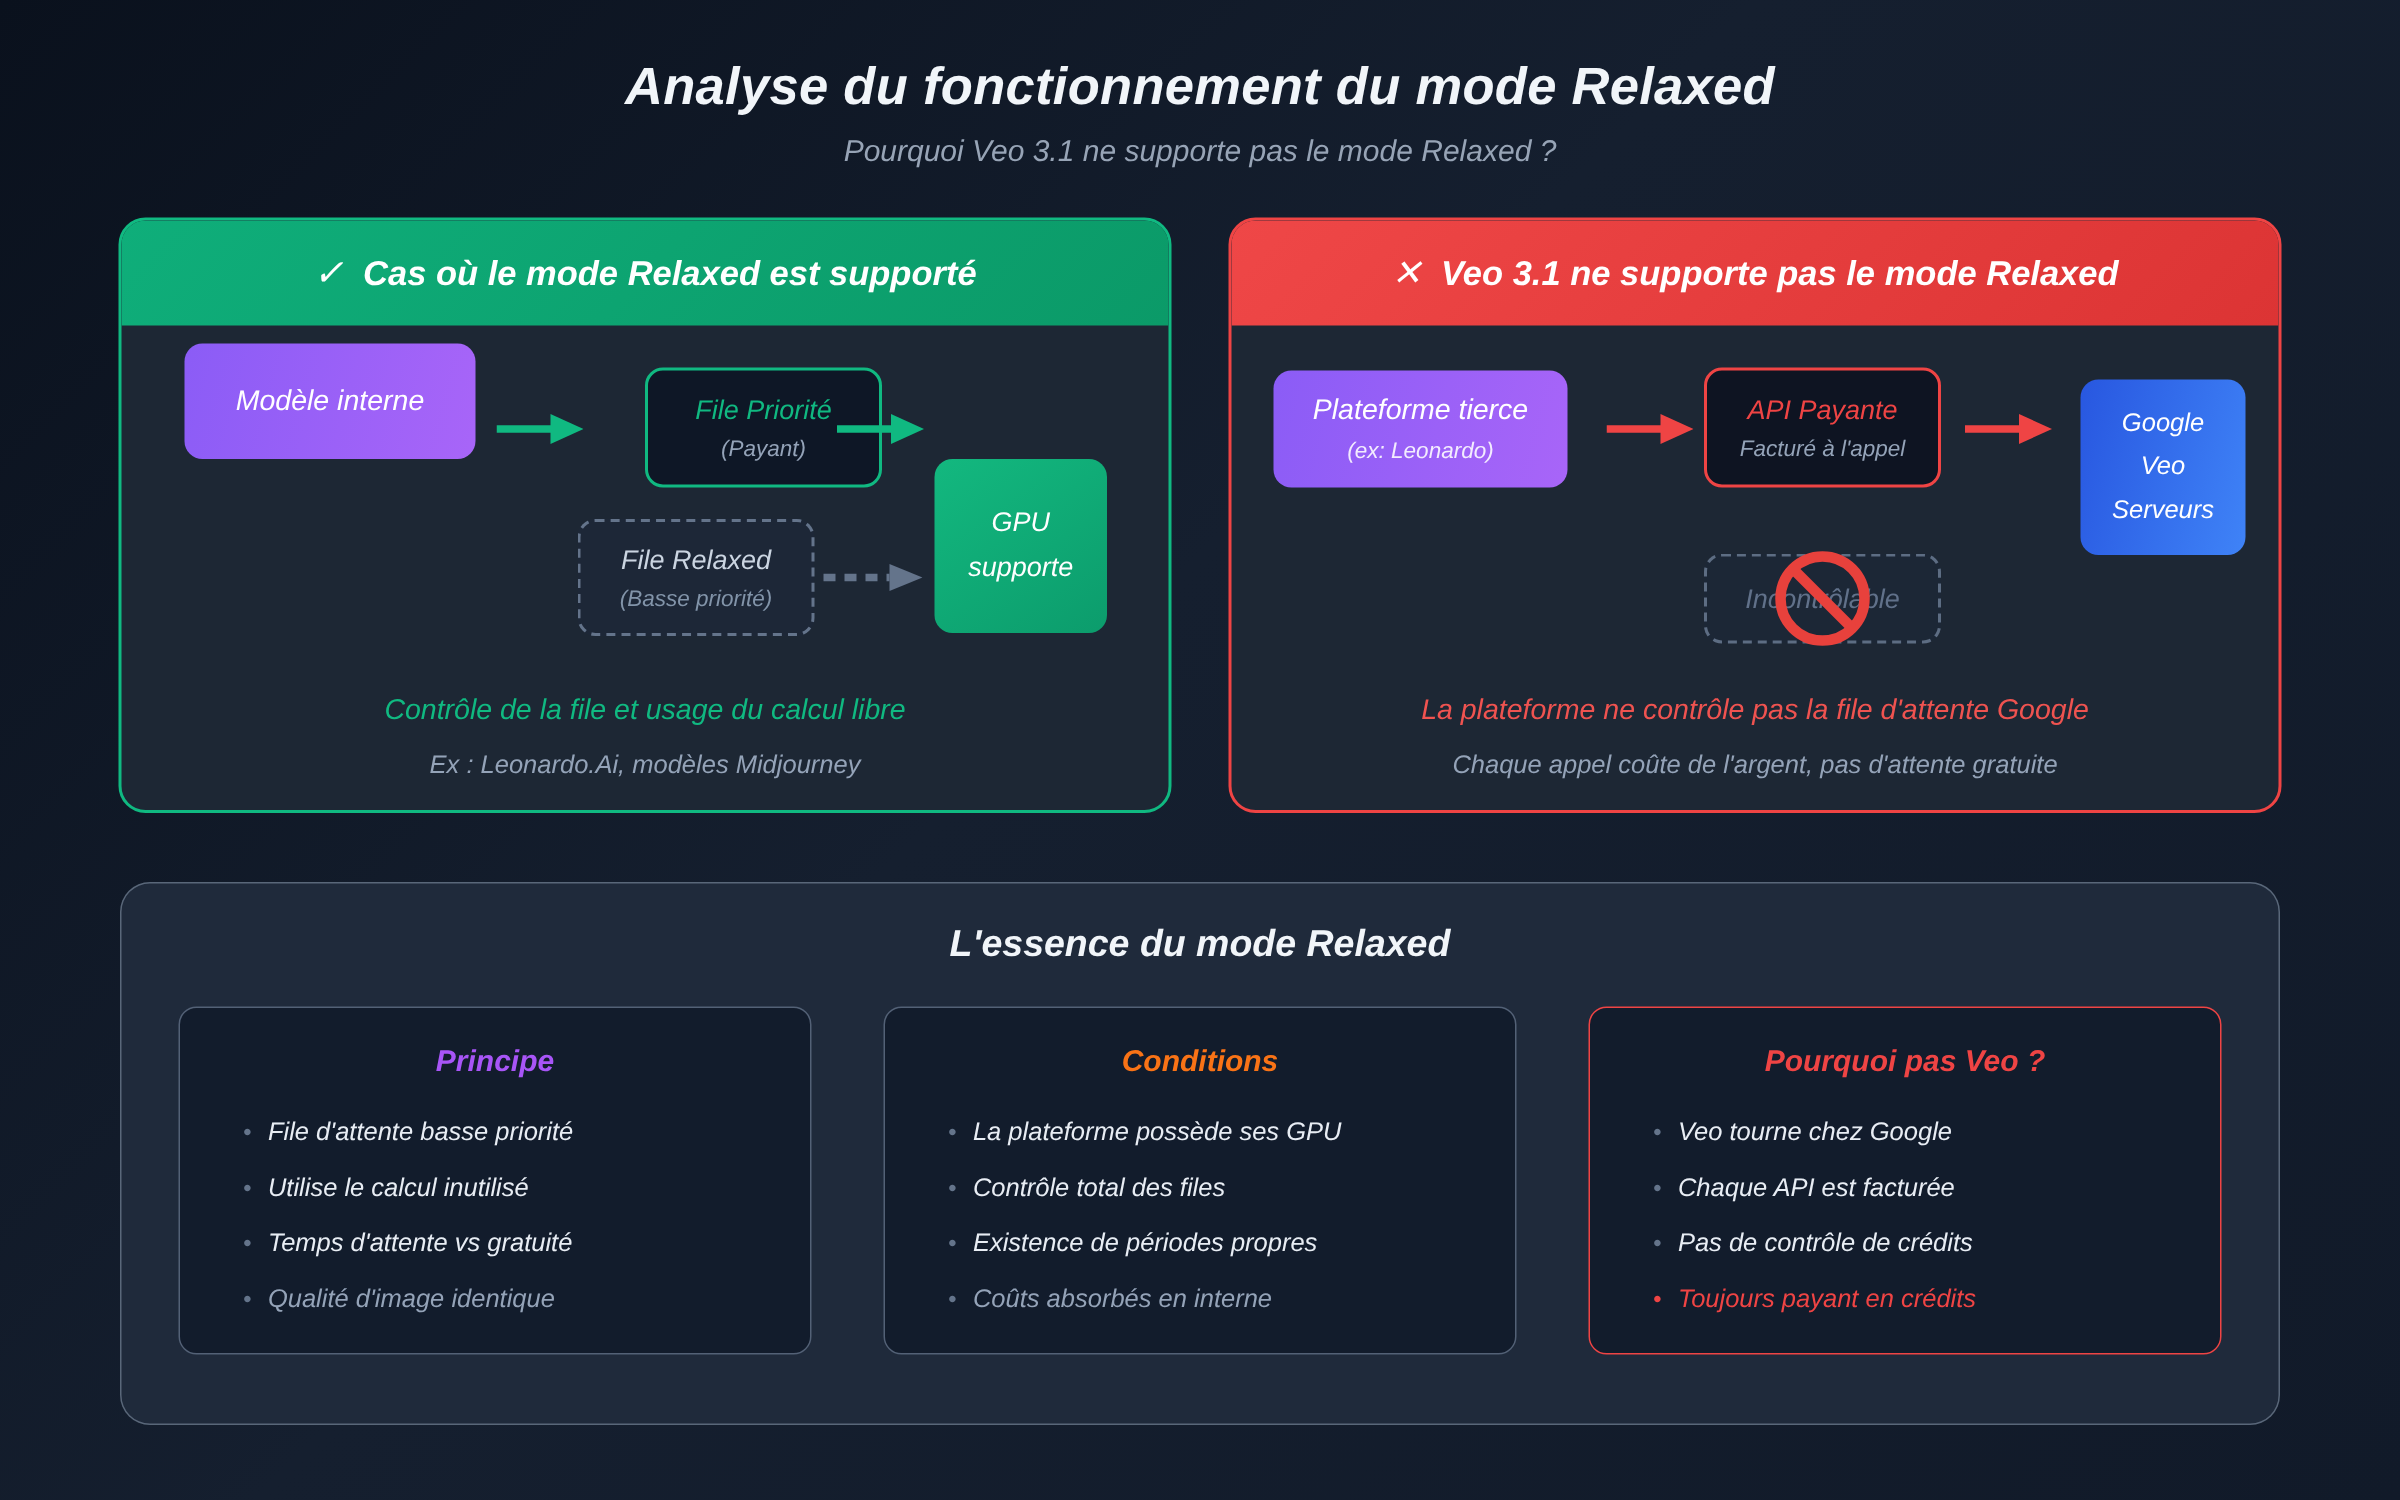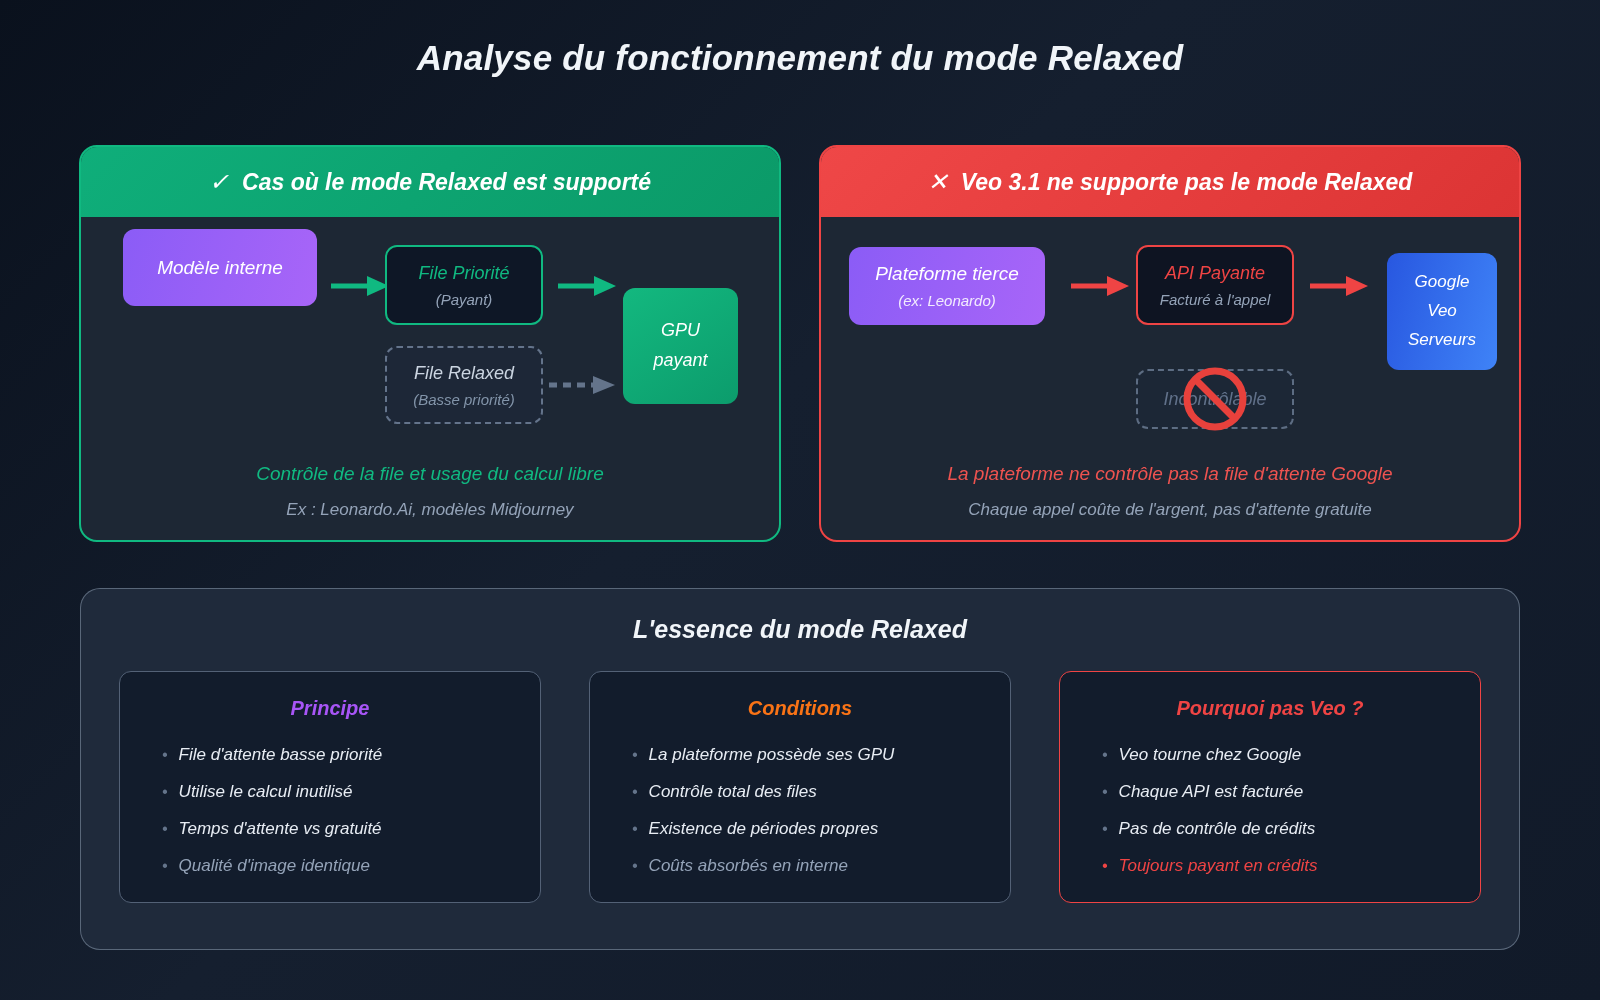--- a/index.html
+++ b/index.html
@@ -29,21 +29,21 @@
   
   .node {
     position:absolute; border-radius:12px; display:flex; flex-direction:column;
     align-items:center; justify-content:center; text-align:center;
   }
   .node .main { font-size:18px; }
   .node .sub  { font-size:15px; margin-top:7px; }
   .node.purple { background:linear-gradient(105deg,#8b5cf6 0%,#a865f8 100%); color:#fff; }
   .node.purple .main { font-size:19px; font-weight:500; }
   .node.purple .sub  { color:rgba(255,255,255,.88); }
-  .node.outline-green { background:#0e1726; border:2px solid #10b981; }
+  .node.outline-green { background:#0e1726; border:2px solid #10b981;margin-left:45px; }
   .node.outline-green .main { color:#10b981; }
   .node.outline-green .sub  { color:#94a3b8; }
   .node.dashedbox { background:rgba(30,41,59,.45); border:2px dashed #64748b; }
   .node.dashedbox .main { color:#cbd5e1; }
   .node.dashedbox .sub  { color:#8294a9; }
   .node.greenfill { background:linear-gradient(145deg,#13b87f,#0c9c6c); color:#fff; }
   .node.greenfill .main { line-height:1.65; }
   .node.outline-red { background:#0e1422; border:2px solid #ef4444; }
   .node.outline-red .main { color:#ef4444; }
   .node.outline-red .sub  { color:#94a3b8; }
@@ -81,20 +81,21 @@
   .card li.redtxt { color:#ef4444; }
   .card li.redtxt .dot { color:#ef4444; }
 </style>
 </head>
 <body>
 
 <div class="page">
 
   <div class="hdr">
     <h1>Analyse du fonctionnement du mode Relaxed</h1>
+    <p>Pourquoi Veo 3.1 ne supporte pas le mode Relaxed ?</p>
   </div>
 
   <div class="panels">
 
     <section class="panel green">
       <div class="panel-head">
         <span class="hicon">✓</span>
         <span>Cas où le mode Relaxed est supporté</span>
       </div>
       <div class="panel-body">
@@ -106,23 +107,23 @@
           <polygon points="36,2 58,12 36,22" fill="#10b981"></polygon>
         </svg>
         <div class="node outline-green" style="left:304px; top:28px; width:158px; height:80px;">
           <span class="main">File Priorité</span>
           <span class="sub">(Payant)</span>
         </div>
         <svg class="arrow" style="left:477px; top:57px;" width="58" height="24">
           <line x1="0" y1="12" x2="38" y2="12" stroke="#10b981" stroke-width="5"></line>
           <polygon points="36,2 58,12 36,22" fill="#10b981"></polygon>
         </svg>
-        <div class="node greenfill" style="left:542px; top:71px; width:115px; height:116px;">
+        <div class="node greenfill" style="left:542px; top:89px; width:115px; height:116px;">
           <span class="main">GPU</span>
-          <span class="main">payant</span>
+          <span class="main">supporte</span>
         </div>
         <div class="node dashedbox" style="left:304px; top:129px; width:158px; height:78px;">
           <span class="main">File Relaxed</span>
           <span class="sub">(Basse priorité)</span>
         </div>
         <svg class="arrow" style="left:466px; top:156px;" width="68" height="24">
           <line x1="2" y1="12" x2="46" y2="12" stroke="#64748b" stroke-width="5" stroke-dasharray="8 6"></line>
           <polygon points="46,3 68,12 46,21" fill="#64748b"></polygon>
         </svg>
         <div class="caption primary">Contrôle de la file et usage du calcul libre</div>

